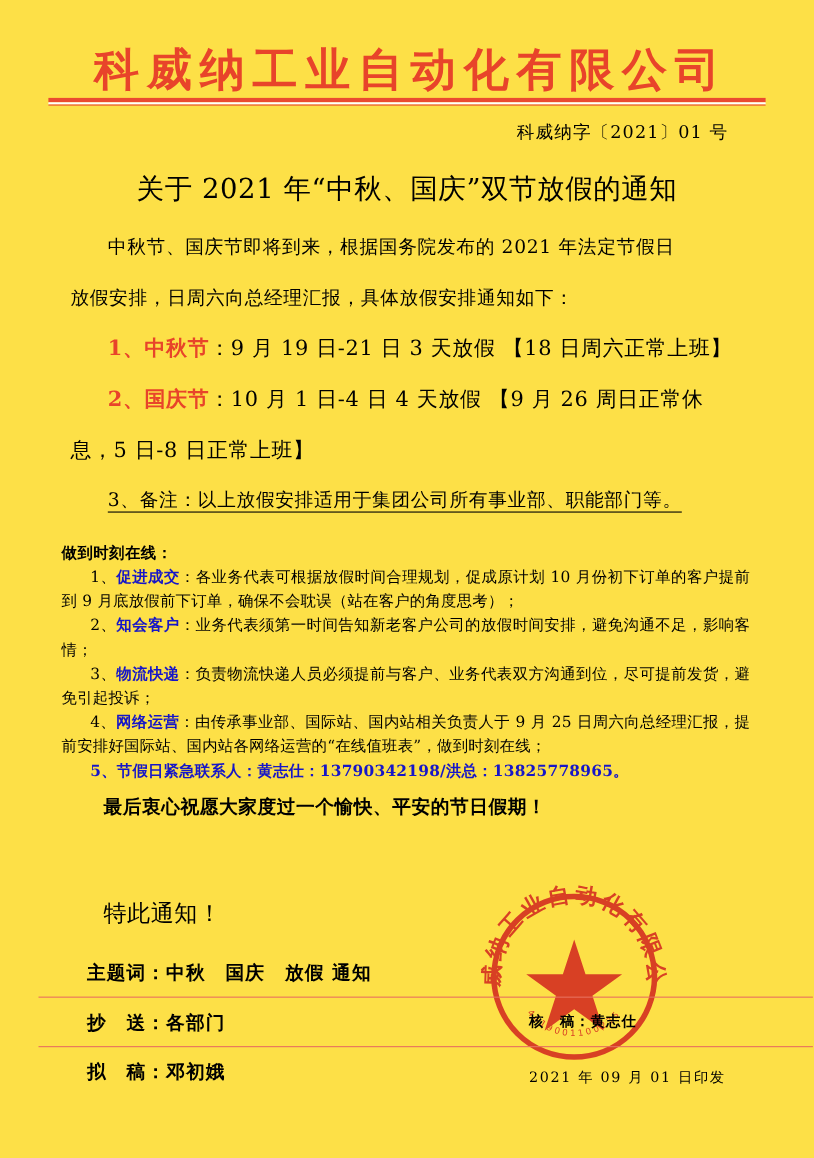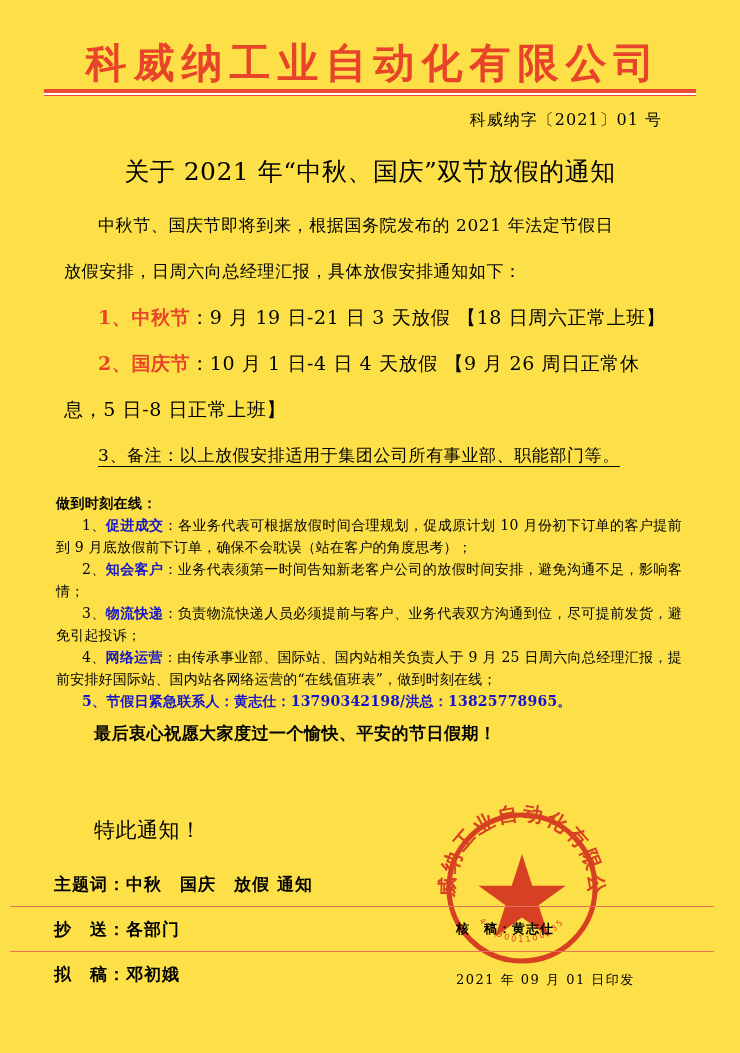--- a/index.html
+++ b/index.html
@@ -172,21 +172,21 @@
     width: 180px;
     height: 180px;
     opacity: 0.88;
   }
   .seal svg { display: block; }
 
   
   .footer {
     position: absolute;
     top: 862px;
-    left: 10px;
+    left: 35px;
     width: 704px;
   }
   .footer-line {
     height: 1px;
     background: #e8705e;
     width: 100%;
   }
   .footer-row {
     position: relative;
     height: 44px;

